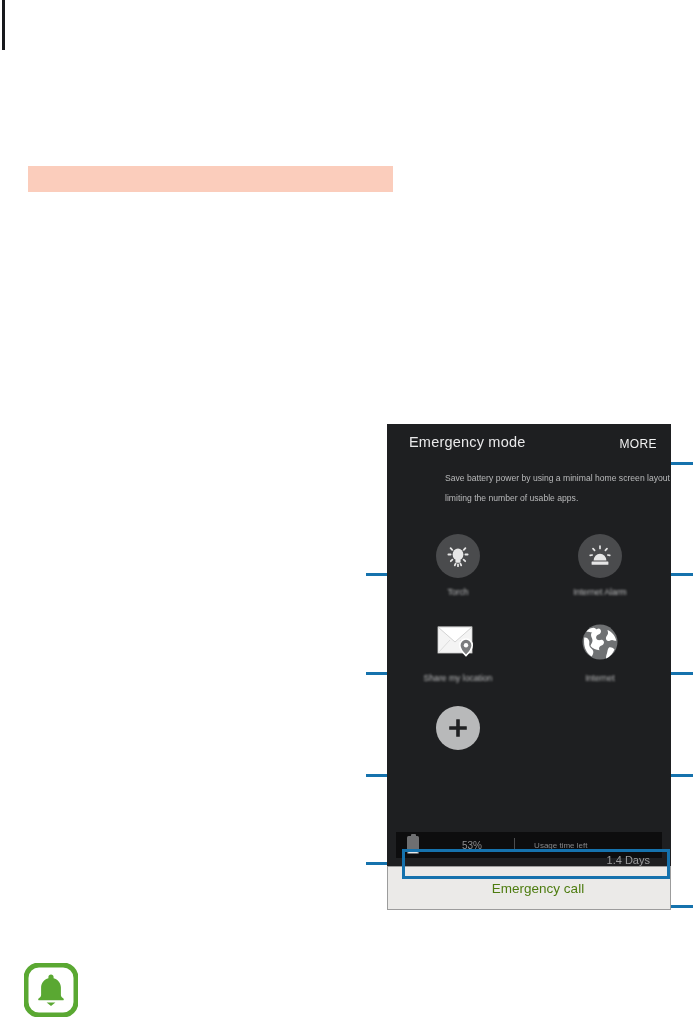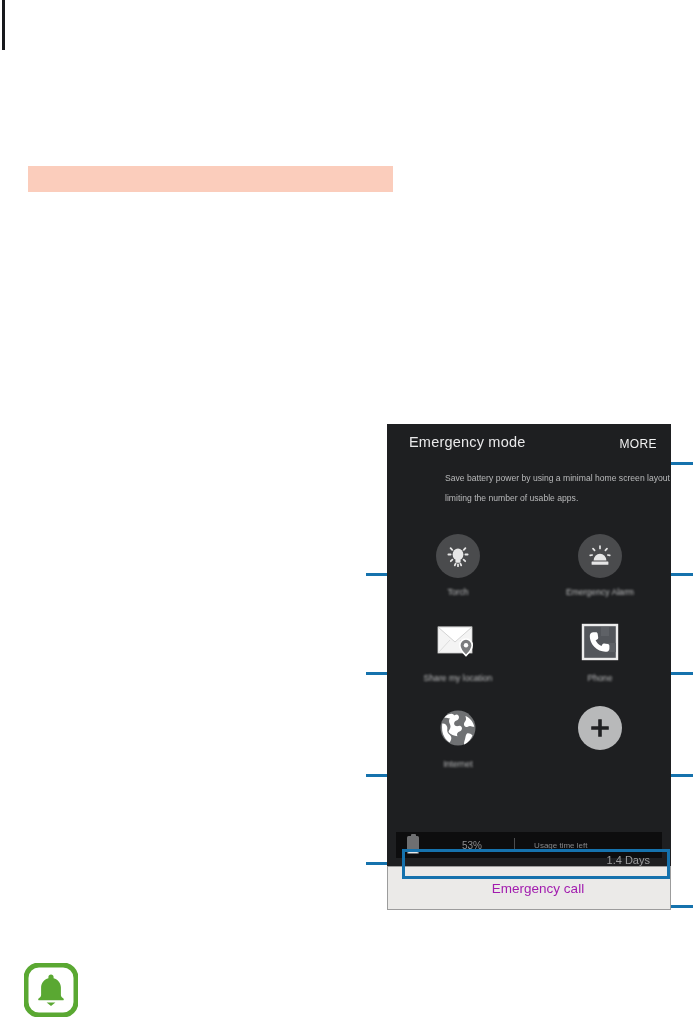--- a/index.html
+++ b/index.html
@@ -222,21 +222,21 @@
     height: 44px;
     background: #ebeae8;
     border: 1px solid #9c9c9c;
     box-sizing: border-box;
     display: flex;
     align-items: center;
     justify-content: center;
   }
   #emergency-call-label {
     font-size: 13.5px;
-    color: #a21caf;
+    color: #4d7c0f;
     padding-left: 18px;
   }
 
   
   .leader {
     position: absolute;
     height: 3px;
     background: #1572ad;
   }
 
@@ -309,47 +309,36 @@
               <g stroke="#e6e6e6" stroke-width="1.7" stroke-linecap="round">
                 <line x1="13" y1="3.0" x2="13" y2="5.4"></line>
                 <line x1="6.0" y1="5.6" x2="7.6" y2="7.3"></line>
                 <line x1="20.0" y1="5.6" x2="18.4" y2="7.3"></line>
                 <line x1="3.2" y1="12.4" x2="5.2" y2="12.0"></line>
                 <line x1="22.8" y1="12.4" x2="20.8" y2="12.0"></line>
               </g>
             </svg>
           </div>
         </div>
-        <div class="app-label">Emergency Alarm</div>
+        <div class="app-label">Internet Alarm</div>
       </div>
 
       <div class="app-cell">
         <div class="app-icon">
           <svg width="42" height="34" viewBox="0 0 42 34" aria-hidden="true">
             <rect x="1" y="2" width="34" height="26" fill="#f4f4f4" stroke="#cfcfcf" stroke-width="0.8"></rect>
             <path d="M1 2 L18 17 L35 2 Z" fill="#ffffff" stroke="#c9c9c9" stroke-width="0.8"></path>
             <path d="M1 28 L13 15 M35 28 L23 15" stroke="#d6d6d6" stroke-width="0.8" fill="none"></path>
             <path d="M29 14 a6.2 6.2 0 0 1 6.2 6.2 c0 4.4 -6.2 10.4 -6.2 10.4 s-6.2 -6 -6.2 -10.4 a6.2 6.2 0 0 1 6.2 -6.2 z" fill="#7b7c7e" stroke="#ffffff" stroke-width="1.6"></path>
             <circle cx="29" cy="20.2" r="2.2" fill="#ffffff"></circle>
           </svg>
         </div>
         <div class="app-label">Share my location</div>
       </div>
 
-      <div class="app-cell">
-        <div class="app-icon">
-          <svg width="38" height="38" viewBox="0 0 38 38" aria-hidden="true">
-            <rect x="2" y="2" width="34" height="34" fill="#53565b" stroke="#ededed" stroke-width="2.4"></rect>
-            <rect x="20" y="4" width="8" height="9" fill="#5e6166"></rect>
-            <rect x="26" y="20" width="9" height="9" fill="#5e6166"></rect>
-            <path d="M12.2 9.2 c-1.6 0 -3.1 1.2 -3.3 2.8 c-0.5 4.2 1.5 9 4.6 12.1 c3.1 3.1 7.9 5.1 12.1 4.6 c1.6 -0.2 2.8 -1.7 2.8 -3.3 l0 -2.6 c0 -0.9 -0.7 -1.7 -1.6 -1.8 l-3.6 -0.5 c-0.8 -0.1 -1.6 0.3 -1.9 1 l-0.8 1.6 c-2.6 -1.2 -4.7 -3.3 -5.9 -5.9 l1.6 -0.8 c0.7 -0.3 1.1 -1.1 1 -1.9 l-0.5 -3.6 c-0.1 -0.9 -0.9 -1.6 -1.8 -1.6 z" fill="#ffffff"></path>
-          </svg>
-        </div>
-        <div class="app-label">Phone</div>
-      </div>
 
       <div class="app-cell">
         <div class="app-icon">
           <svg width="40" height="40" viewBox="0 0 40 40" aria-hidden="true">
             <circle cx="20" cy="20" r="17.5" fill="#6f7173"></circle>
             <path d="M6.5 10 c3 -1 5 1 7 0.5 c2 -0.5 3.5 -2.5 2 -4 c-1.5 -1.5 -5 -0.5 -7 1 c-1 0.8 -1.8 1.7 -2 2.5 z" fill="#ffffff"></path>
             <path d="M4.2 15.5 c2.5 -0.5 4.5 1.5 5 3.5 c0.5 2 -0.5 3.5 0.5 5.5 c1 2 3 2.5 3.5 4.5 c0.5 2 -0.5 4 -1.5 5.5 c-4 -2.5 -6.8 -7 -7.5 -12 c-0.3 -2.3 -0.2 -4.7 0 -7 z" fill="#ffffff"></path>
             <path d="M19 6.5 c2 0.5 2.5 3 1.5 4.5 c-1 1.5 -3 1.5 -4 3 c-1 1.5 0 3.5 1.5 4 c1.5 0.5 3 -0.5 4.5 0 c1.5 0.5 2 2.5 1 4 c-1 1.5 -3 1.5 -4 3 c-0.7 1 -0.5 2.3 0 3.3 c-3.5 -0.3 -6.8 -1.8 -9 -4.3 c0.5 -2 2 -3.5 2 -5.5 c0 -2 -1.5 -3.5 -1.5 -5.5 c0 -2 1.5 -3.5 3 -4.5 c1.5 -1 3.3 -2 5 -2 z" fill="#ffffff"></path>
             <path d="M27.5 8 c4.5 2 7.8 6 8.8 10.8 c-1.5 0.2 -2.8 -0.8 -4.3 -0.8 c-1.5 0 -2.5 1.3 -4 1 c-1.5 -0.3 -2.3 -2 -2 -3.5 c0.3 -1.5 1.8 -2.5 2 -4 c0.2 -1.5 -0.5 -2.8 -0.5 -3.5 z" fill="#ffffff"></path>
             <path d="M29 25.5 c2 -0.5 4 0.5 5.5 2 c-1.5 4 -4.5 7.2 -8.3 9 c-0.5 -1.8 0.3 -3.5 0.8 -5.3 c0.5 -1.8 0.5 -4.2 2 -5.7 z" fill="#ffffff"></path>

